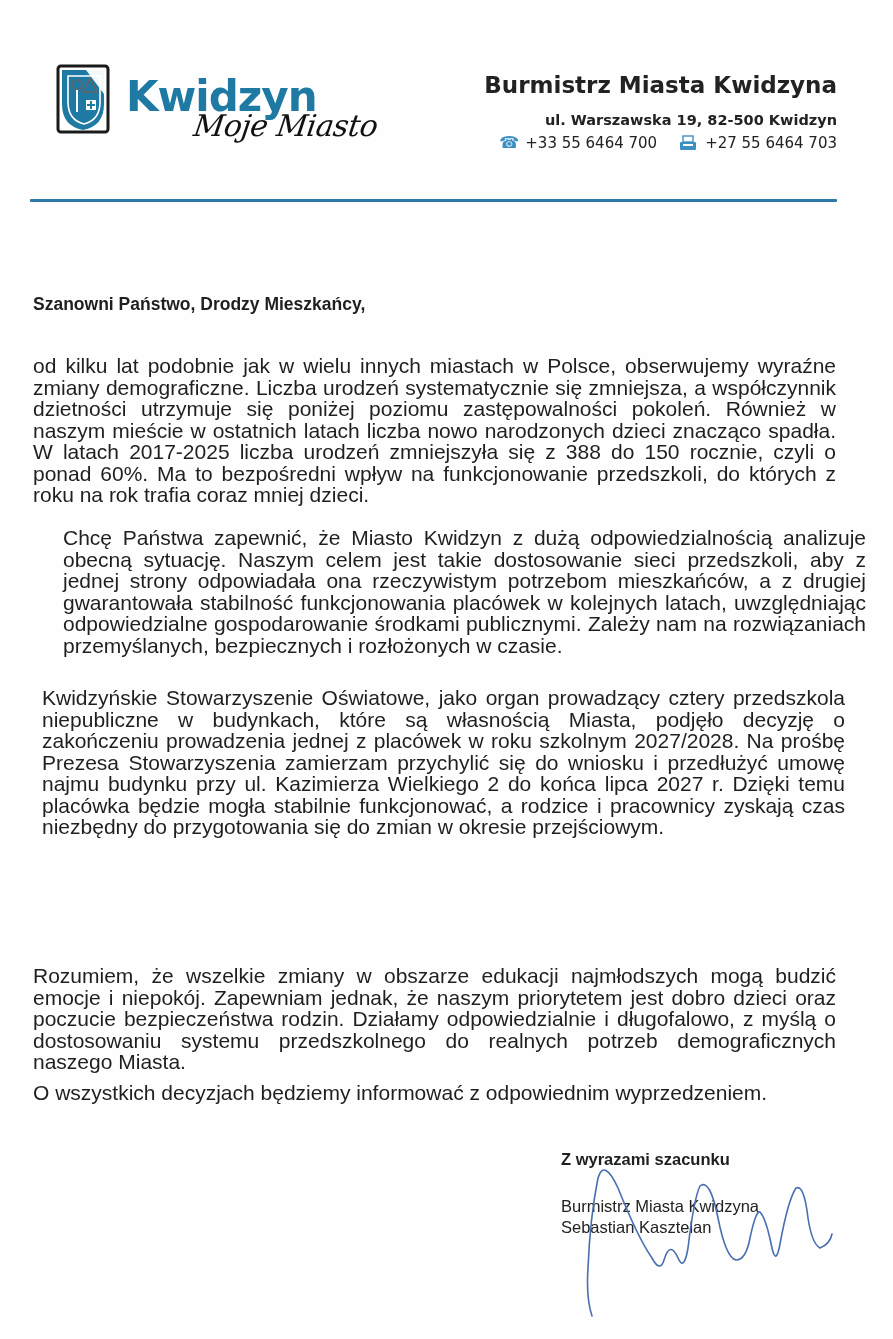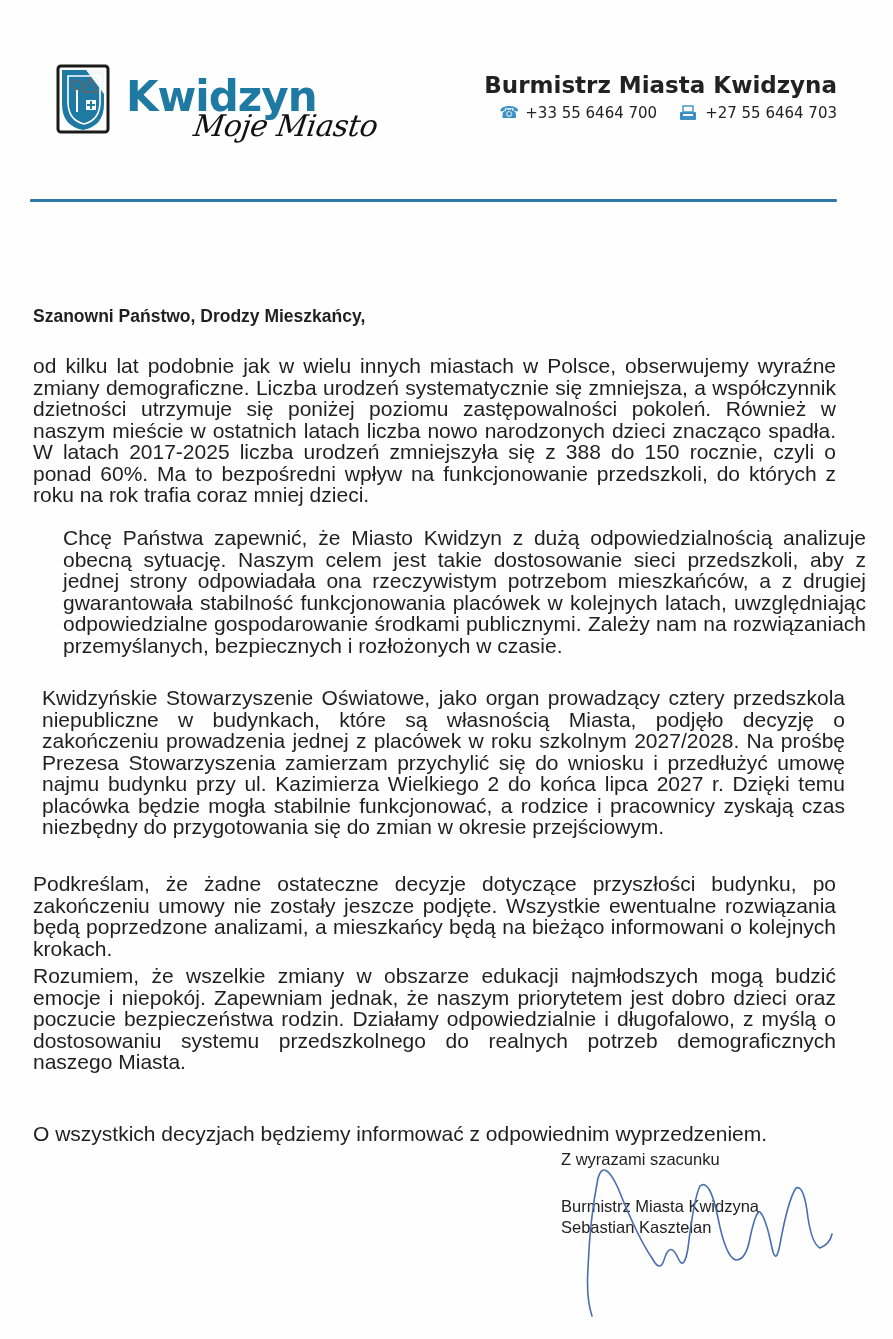--- a/index.html
+++ b/index.html
@@ -44,30 +44,30 @@
   .divider {
     position: absolute; left: 30px; right: 56px; top: 199px; height: 3px;
     background: #2d78a6; border-radius: 1px;
   }
 
   
   .letter {
     position: absolute; left: 33px; width: 803px;
     font-size: 21px; line-height: 21.5px; color: #1f1f1f;
   }
-  .salutation { top: 306px; font-weight: bold; font-size: 17.5px; }
+  .salutation { top: 294px; font-weight: bold; font-size: 17.5px; }
   .para { text-align: justify; }
   .p1 { top: 355px; }
   .p2 { top: 527px; margin-left: 30px; }
   .p3 { top: 687px; margin-left: 9px; }
   .p4 { top: 873px; }
   .p5 { top: 965px; }
-  .p6 { top: 1082px; margin-top: 41px; }
+  .p6 { top: 1082px; }
 
-  .closing { position: absolute; left: 561px; top: 1150px; font-weight: normal; font-size: 16.5px; color: #1f1f1f; }
+  .closing { position: absolute; left: 561px; top: 1150px; font-weight: bold; font-size: 16.5px; color: #1f1f1f; }
   .sig-block { position: absolute; left: 561px; top: 1196px; font-size: 16.5px; line-height: 21px; color: #222; }
   .signature { position: absolute; left: 560px; top: 1148px; width: 300px; height: 180px; pointer-events: none; }
 </style>
 </head>
 <body>
 
 <div class="page">
 
   <div class="logo">
     <svg class="crest" viewBox="0 0 56 72">
@@ -81,20 +81,21 @@
       <rect x="30" y="36" width="10" height="10" fill="#ffffff"></rect>
       <line x1="35" y1="37" x2="35" y2="45" stroke="#1f7aa3" stroke-width="2"></line>
       <line x1="31" y1="41" x2="39" y2="41" stroke="#1f7aa3" stroke-width="2"></line>
     </svg>
     <div class="logo-word">Kwidzyn</div>
     <div class="logo-script">Moje Miasto</div>
   </div>
 
   <div class="header-right">
     <div class="org-title">Burmistrz Miasta Kwidzyna</div>
+    <div class="address">ul. Warszawska 19, 82-500 Kwidzyn</div>
     <div class="contact-row">
       <span class="contact">
         <span class="ci">☎</span>
         <span>+33 55 6464 700</span>
       </span>
       <span class="contact">
         <svg class="ci" viewBox="0 0 18 16">
           <rect x="4" y="1" width="10" height="6" fill="none" stroke="#3b8fc4" stroke-width="1.4"></rect>
           <rect x="1" y="7" width="16" height="8" rx="1" fill="#3b8fc4"></rect>
           <rect x="4" y="9" width="10" height="2" fill="#fff"></rect>
@@ -103,21 +104,20 @@
       </span>
     </div>
   </div>
 
   <div class="divider"></div>
 
   <div class="letter salutation">Szanowni Państwo, Drodzy Mieszkańcy,</div>
   <div class="letter para p1">od kilku lat podobnie jak w wielu innych miastach w Polsce, obserwujemy wyraźne zmiany demograficzne. Liczba urodzeń systematycznie się zmniejsza, a współczynnik dzietności utrzymuje się poniżej poziomu zastępowalności pokoleń. Również w naszym mieście w ostatnich latach liczba nowo narodzonych dzieci znacząco spadła. W latach 2017-2025 liczba urodzeń zmniejszyła się z 388 do 150 rocznie, czyli o ponad 60%. Ma to bezpośredni wpływ na funkcjonowanie przedszkoli, do których z roku na rok trafia coraz mniej dzieci.</div>
   <div class="letter para p2">Chcę Państwa zapewnić, że Miasto Kwidzyn z dużą odpowiedzialnością analizuje obecną sytuację. Naszym celem jest takie dostosowanie sieci przedszkoli, aby z jednej strony odpowiadała ona rzeczywistym potrzebom mieszkańców, a z drugiej gwarantowała stabilność funkcjonowania placówek w kolejnych latach, uwzględniając odpowiedzialne gospodarowanie środkami publicznymi. Zależy nam na rozwiązaniach przemyślanych, bezpiecznych i rozłożonych w czasie.</div>
   <div class="letter para p3">Kwidzyńskie Stowarzyszenie Oświatowe, jako organ prowadzący cztery przedszkola niepubliczne w budynkach, które są własnością Miasta, podjęło decyzję o zakończeniu prowadzenia jednej z placówek w roku szkolnym 2027/2028. Na prośbę Prezesa Stowarzyszenia zamierzam przychylić się do wniosku i przedłużyć umowę najmu budynku przy ul. Kazimierza Wielkiego 2 do końca lipca 2027 r. Dzięki temu placówka będzie mogła stabilnie funkcjonować, a rodzice i pracownicy zyskają czas niezbędny do przygotowania się do zmian w okresie przejściowym.</div>
-  <div class="letter para p4">Podkreślam, że żadne ostateczne decyzje dotyczące przyszłości budynku, po zakończeniu umowy nie zostały jeszcze podjęte. Wszystkie ewentualne rozwiązania będą poprzedzone analizami, a mieszkańcy będą na bieżąco informowani o kolejnych krokach.</div>
   <div class="letter para p5">Rozumiem, że wszelkie zmiany w obszarze edukacji najmłodszych mogą budzić emocje i niepokój. Zapewniam jednak, że naszym priorytetem jest dobro dzieci oraz poczucie bezpieczeństwa rodzin. Działamy odpowiedzialnie i długofalowo, z myślą o dostosowaniu systemu przedszkolnego do realnych potrzeb demograficznych naszego Miasta.</div>
   <div class="letter para p6">O wszystkich decyzjach będziemy informować z odpowiednim wyprzedzeniem.</div>
 
   <div class="closing">Z wyrazami szacunku</div>
   <div class="sig-block">
     <div>Burmistrz Miasta Kwidzyna</div>
     <div>Sebastian Kasztelan</div>
   </div>
 
   <svg class="signature" viewBox="0 0 300 180">

